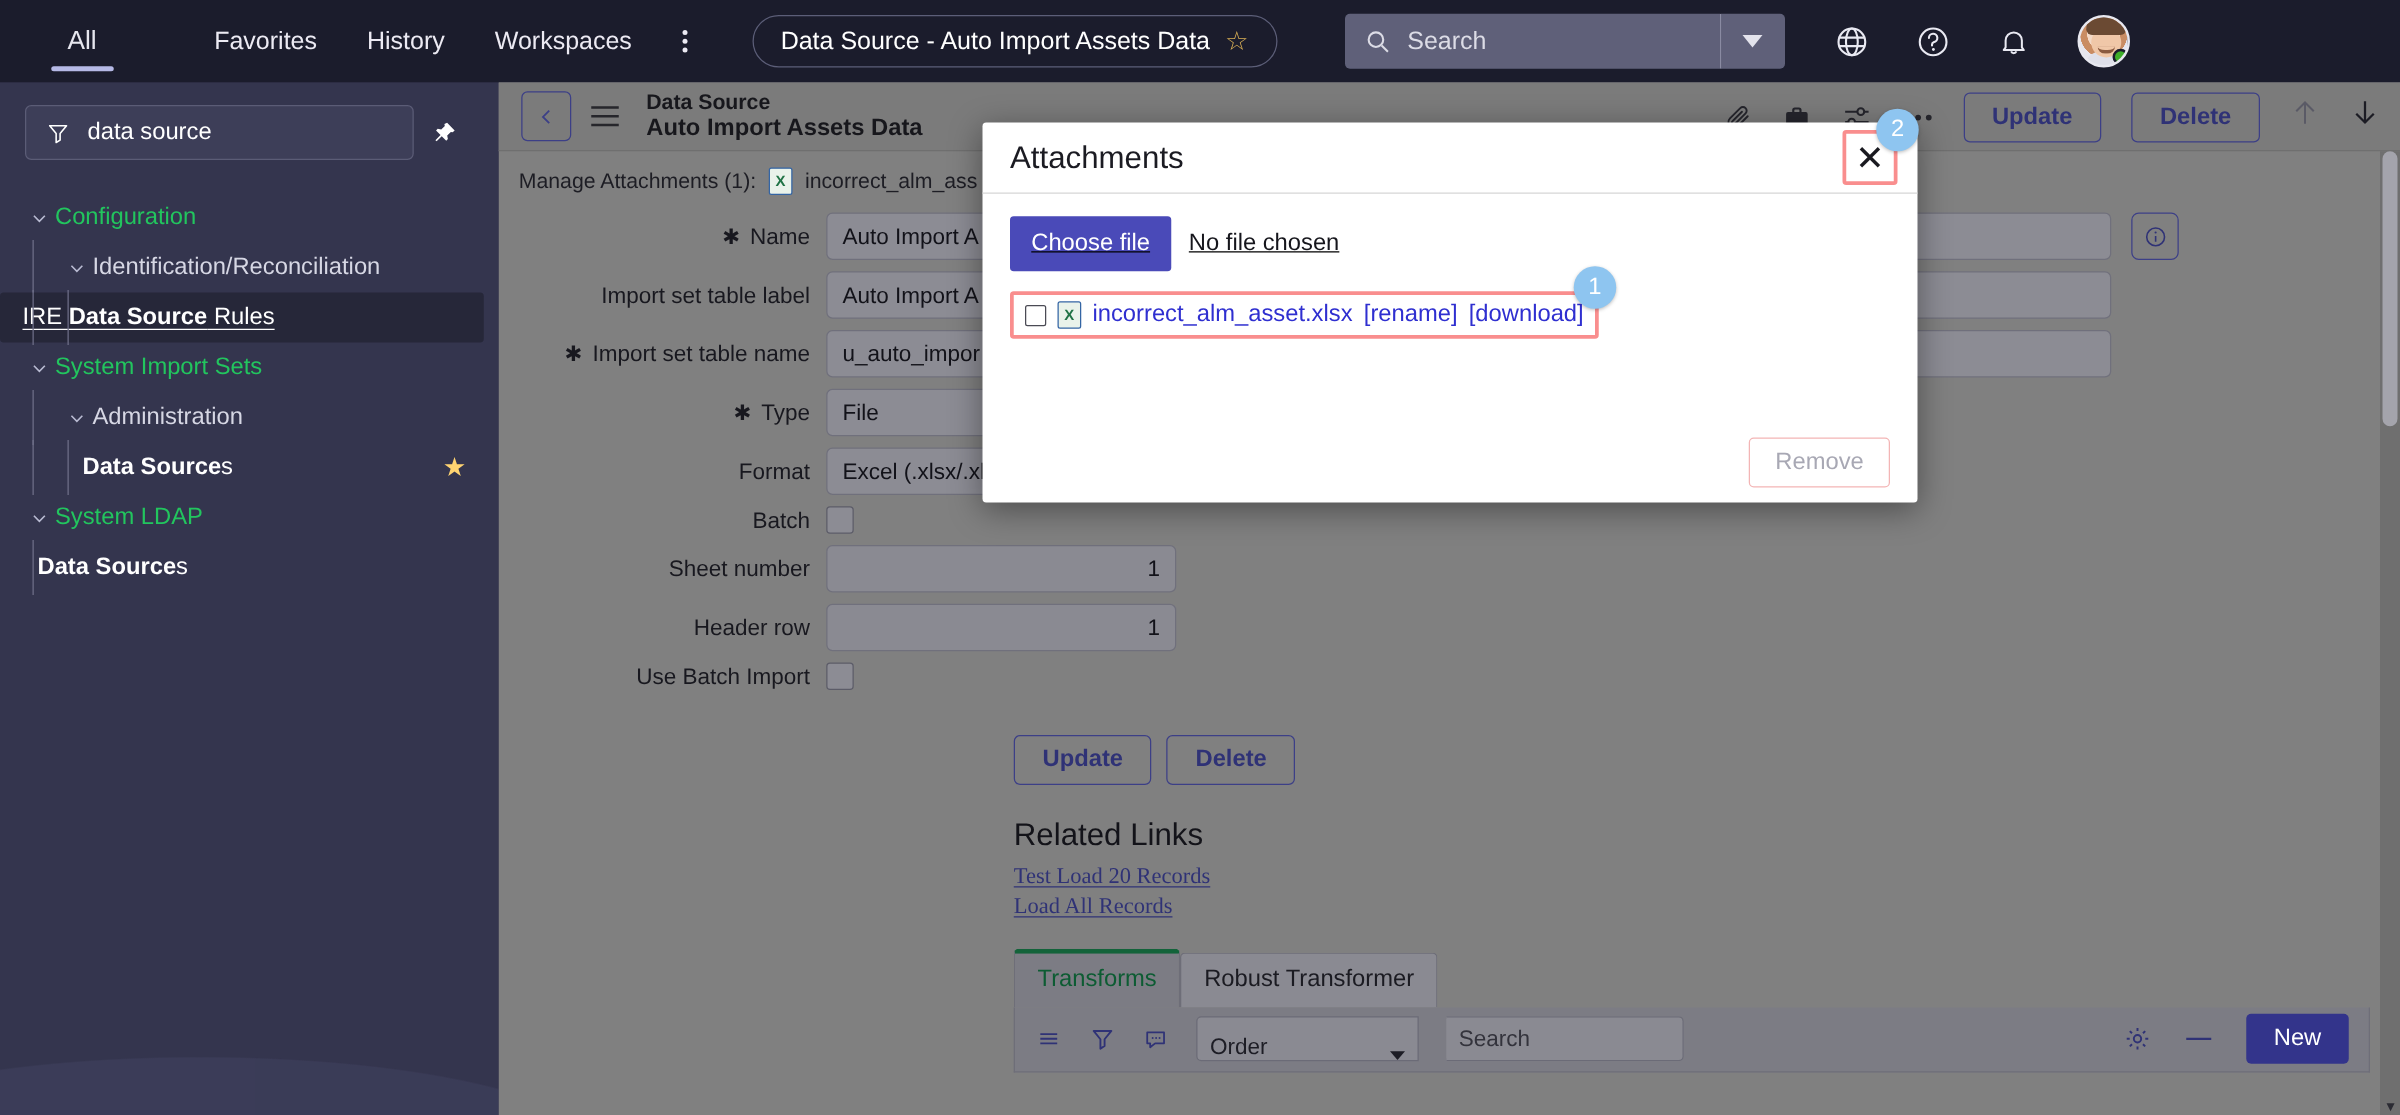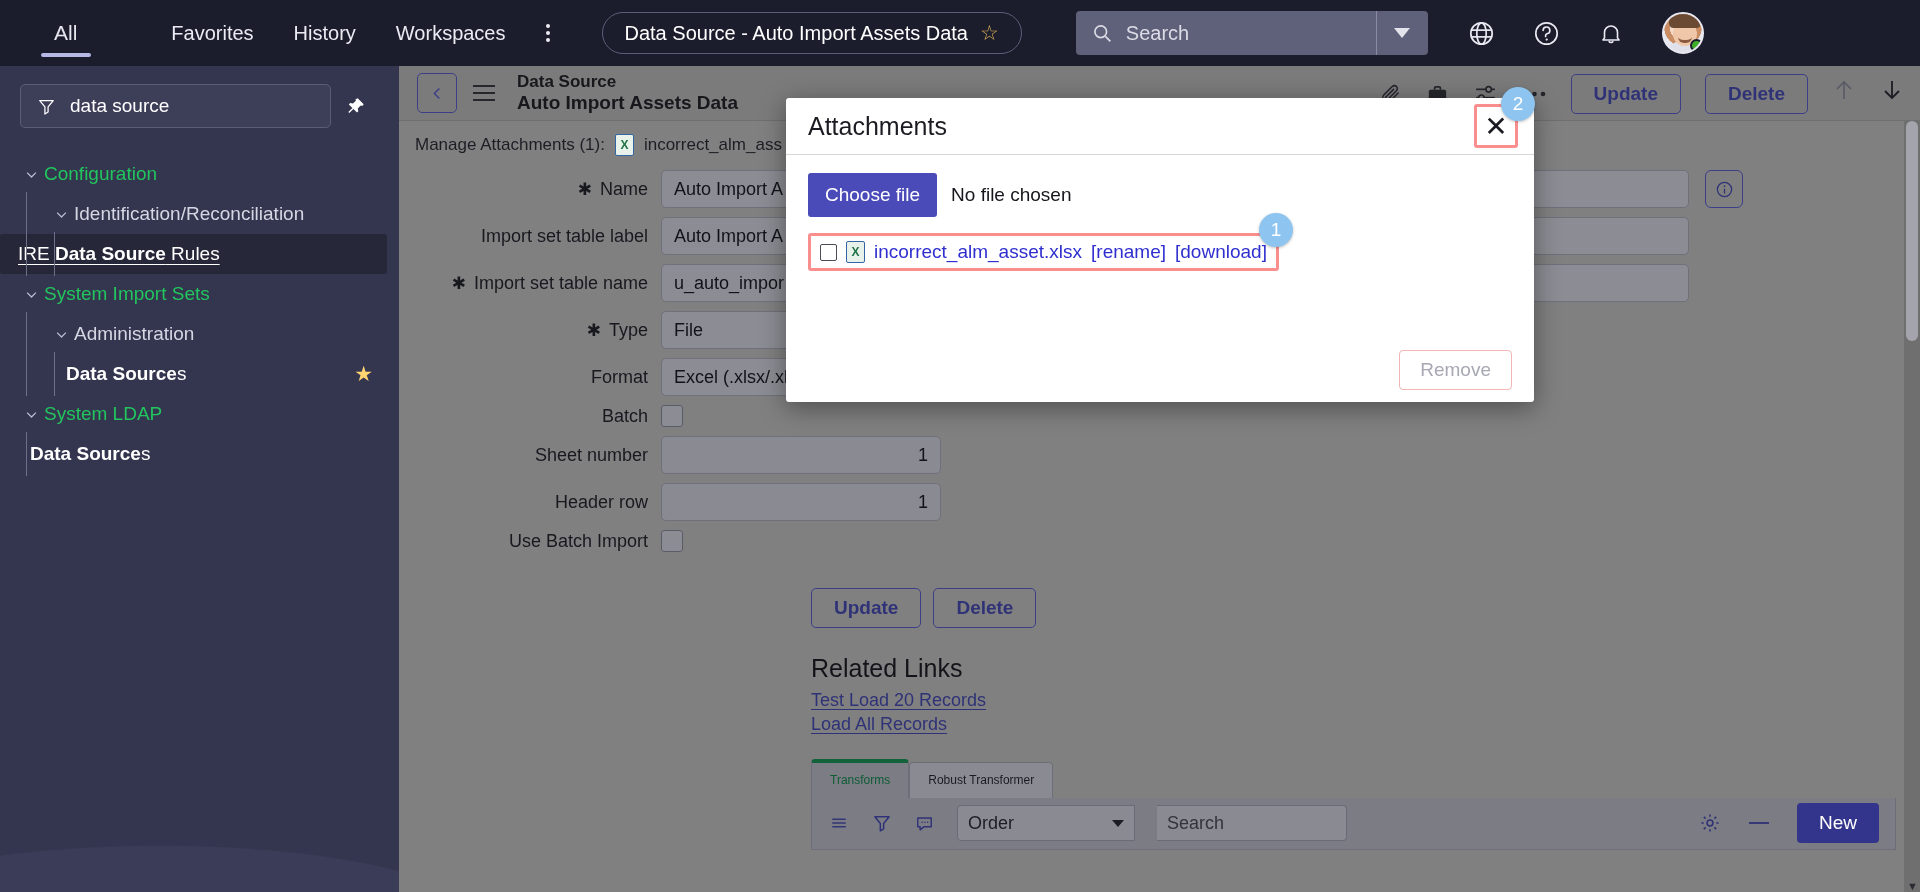--- a/index.html
+++ b/index.html
@@ -159,38 +159,38 @@
   .w-mid  { width: 280px; }
   .chk { width: 22px; height: 22px; background: #8c8c94; border: 1px solid #5c5c68; border-radius: 3px; }
   .infobtn {
     width: 38px; height: 38px; border: 1px solid #3c3f87; border-radius: 6px; margin-left: 16px;
     display: flex; align-items: center; justify-content: center; color: #2f3276; font-size: 20px;
   }
 
   .btnrow { display: flex; gap: 12px; margin: 36px 0 0 412px; }
   .relatedtitle { margin: 26px 0 6px 412px; font-size: 25px; color: #131319; }
   .rlink { margin-left: 412px; display: block; color: #2f3276; font-size: 18px;
-           text-decoration: underline; text-underline-offset: 3px; line-height: 1.33; }
+           text-decoration: underline; text-underline-offset: 3px; line-height: 1.33; font-family: Liberation Serif, serif; }
 
   .tabsrow { margin: 22px 0 0 412px; display: flex; align-items: flex-end; }
   .tab {
-    padding: 10px 18px 11px 18px; font-size: 12px; border: 1px solid #6e6e78;
+    padding: 10px 18px 11px 18px; font-size: 19px; border: 1px solid #6e6e78;
     border-bottom: none; border-radius: 4px 4px 0 0; background: #8a8a92; color: #1b1b22; cursor: pointer;
   }
   .tab.active { background: #7c7c84; color: #0d5c33; border-top: 4px solid #13633a; font-weight: 400; }
 
   .listtoolbar {
     margin-left: 412px; margin-right: 24px; height: 52px; background: #7c7c84;
     border: 1px solid #6e6e78; border-top: none; display: flex; align-items: center;
     gap: 22px; padding: 0 16px; position: relative;
   }
   .lt-ico { color: #2f3276; display: flex; align-items: center; }
   .ordersel {
     width: 178px; height: 36px; background: #8a8a92; border: 1px solid #6b6b77; border-radius: 4px 0 0 4px;
-    display: flex; align-items: center; justify-content: space-between; padding: 0 10px;
+    display: flex; align-items: flex-end; justify-content: space-between; padding: 0 10px;
     font-size: 18px; color: #1d1d25;
   }
   .listsearch {
     width: 190px; height: 36px; background: #8a8a92; border: 1px solid #6b6b77; border-left: none;
     border-radius: 0 4px 4px 0; display: flex; align-items: center; padding: 0 10px;
     font-size: 18px; color: #33333c;
   }
   .lt-right { position: absolute; right: 16px; display: flex; align-items: center; gap: 26px; }
   .newbtn { background: #33348b; color: #fff; border: none; border-radius: 4px; font-size: 19px;
             padding: 9px 22px; font-family: inherit; cursor: pointer; }
@@ -206,21 +206,21 @@
     position: absolute; left: 786px; top: 98px; width: 748px; height: 304px;
     background: #fff; border-radius: 3px; box-shadow: 0 6px 26px rgba(0,0,0,.4); z-index: 50;
   }
   .modal-hdr { height: 57px; border-bottom: 1px solid #d6d6d6; display: flex; align-items: center;
                padding: 0 16px 0 22px; justify-content: space-between; }
   .modal-title { font-size: 25px; color: #1b1b22; }
   .closebox { width: 44px; height: 44px; display: flex; align-items: center; justify-content: center;
               color: #1a1a20; font-size: 28px; cursor: pointer; position: relative;
               border: 3px solid #f98e8e; border-radius: 3px; }
   .modal-body { padding: 18px 22px 0 22px; }
-  .filerow { display: flex; align-items: center; gap: 14px; }
+  .filerow { display: flex; align-items: center; gap: 14px; text-decoration: underline; }
   .choosefile { background: #4a4ab8; color: #fff; border: none; border-radius: 3px;
                 font-size: 19px; padding: 11px 17px; font-family: inherit; cursor: pointer; }
   .nofile { font-size: 19px; color: #16161c; }
   .attachrow {
     margin-top: 16px; display: inline-flex; align-items: center; gap: 9px;
     border: 3px solid #f98e8e; border-radius: 3px; padding: 5px 9px; position: relative;
   }
   .achk { width: 17px; height: 17px; border: 1.5px solid #4b4b55; border-radius: 2px; background: #fff; }
   .alink { color: #2f2fd0; font-size: 19px; }
   .alink.sub { color: #2f2fd0; }

